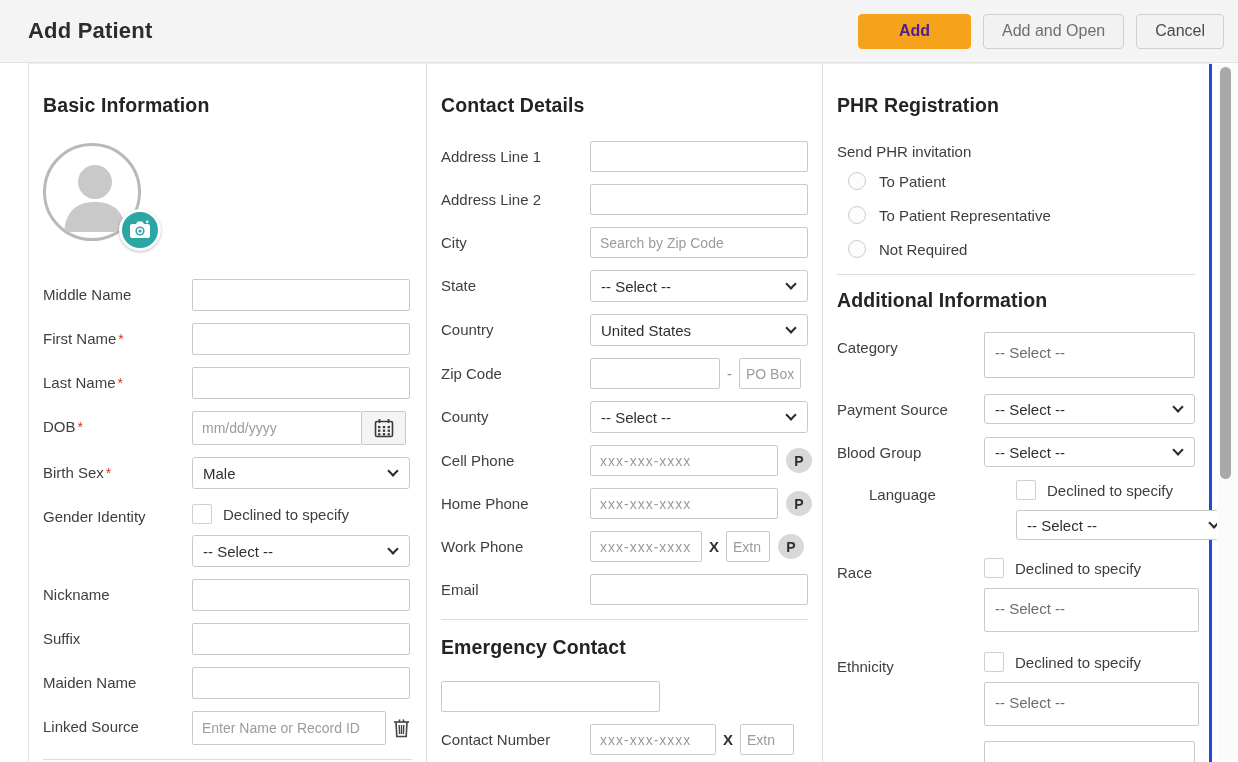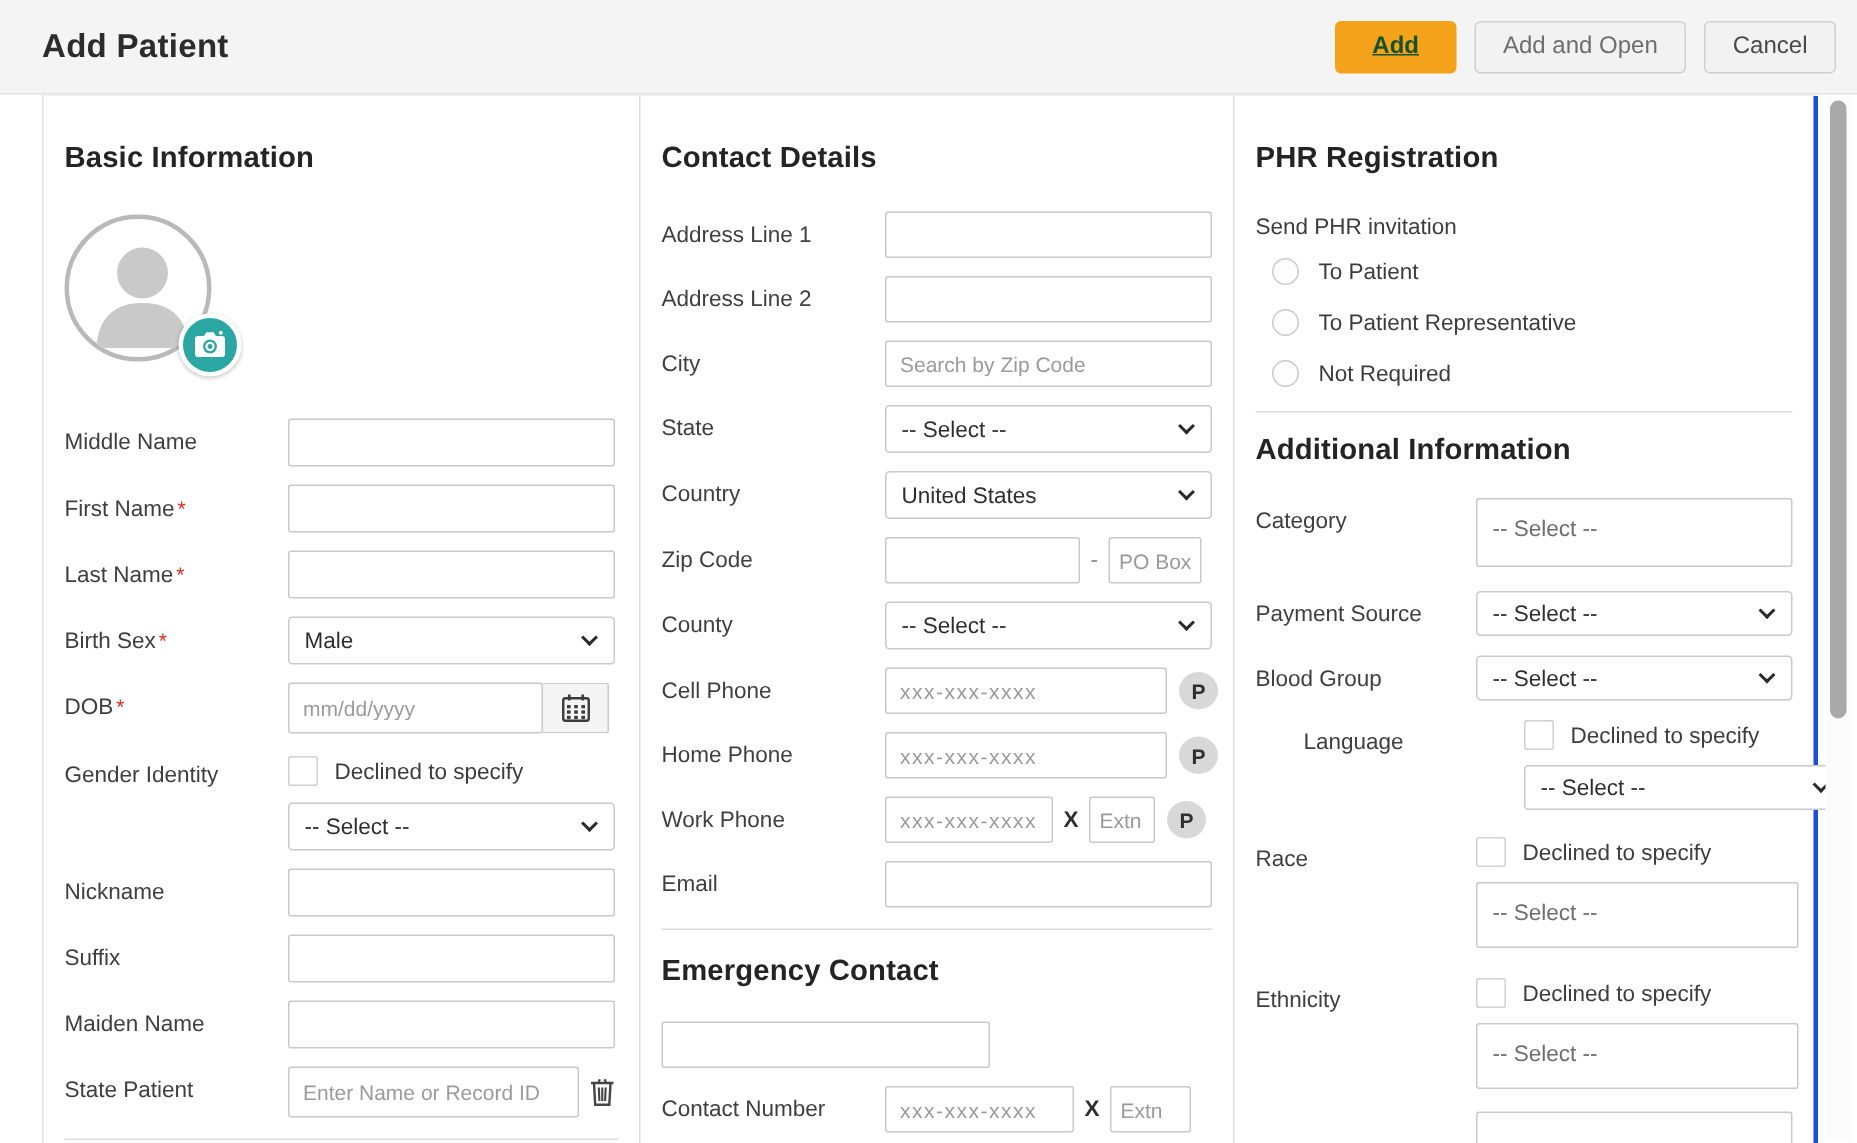--- a/index.html
+++ b/index.html
@@ -20,21 +20,21 @@
     padding:0 14px 0 28px;
   }
   .page-title{font-size:22px;font-weight:600;color:#2c2c2c;margin:0;letter-spacing:.2px;text-align:right;}
   .header-actions{display:flex;gap:12px;align-items:center;}
   .btn{
     height:35px;padding:0 18px;font-size:16px;border-radius:4px;cursor:pointer;
     font-family:"Liberation Sans",sans-serif;
   }
   .btn-primary{
     background:var(--accent,#F5A31A);border:1px solid var(--accent,#F5A31A);
-    color:#14532d;font-weight:600;padding:0 24px;text-decoration:underline;
+    color:#4c1d95;font-weight:600;padding:0 40px;
   }
   .btn-plain{background:#f2f2f2;border:1px solid #cfcfcf;color:#6e6e6e;}
   .btn-cancel{color:#4a4a4a;}
   
   .content{
     display:flex;margin-left:28px;width:1184px;height:699px;
     border-top:1px solid #ececec;background:#fff;
   }
   .col{padding:14px 14px 0 14px;}
   .col1{width:399px;border-left:1px solid #e2e2e2;border-right:1px solid #ddd;}
@@ -152,28 +152,20 @@
     </div>
 
     <div class="row">
       <label class="lbl"><span>First Name</span><span class="req">*</span></label>
       <input class="inp w218" type="text" style="">
     </div>
 
     <div class="row">
       <label class="lbl"><span>Last Name</span><span class="req">*</span></label>
       <input class="inp w218" type="text" style="">
-    </div>
-
-    <div class="row">
-      <label class="lbl"><span>Birth Sex</span><span class="req">*</span></label>
-      <div class="select w218">
-        <span class="select-val">Male</span>
-        <span class="chev"></span>
-      </div>
     </div>
 
     <div class="row">
       <label class="lbl"><span>DOB</span><span class="req">*</span></label>
       <span class="grp">
         <input class="inp" style="width: 170px; height: 34px;" type="text" placeholder="mm/dd/yyyy">
         <button class="cal-btn">
           <svg width="20" height="20" viewBox="0 0 20 20">
             <rect x="1.5" y="3.5" width="17" height="15" rx="1.5" fill="none" stroke="#3a3a3a" stroke-width="1.6"></rect>
             <line x1="5.5" y1="1" x2="5.5" y2="5" stroke="#3a3a3a" stroke-width="1.8"></line>
@@ -185,20 +177,28 @@
               <rect x="8.8" y="11.6" width="2.4" height="2.2" fill="#3a3a3a"></rect>
               <rect x="13.6" y="11.6" width="2.4" height="2.2" fill="#3a3a3a"></rect>
             <rect x="4" y="15.2" width="2.4" height="2.2" fill="#3a3a3a"></rect>
               <rect x="8.8" y="15.2" width="2.4" height="2.2" fill="#3a3a3a"></rect>
               <rect x="13.6" y="15.2" width="2.4" height="2.2" fill="#3a3a3a"></rect>
           </svg>
         </button>
       </span>
     </div>
 
+    <div class="row">
+      <label class="lbl"><span>Birth Sex</span><span class="req">*</span></label>
+      <div class="select w218">
+        <span class="select-val">Male</span>
+        <span class="chev"></span>
+      </div>
+    </div>
+
     <div class="row gender-block">
       <label class="lbl">Gender Identity</label>
       <div class="stack">
         <div class="chkrow">
           <span class="chk"></span>
           <span class="chklbl">Declined to specify</span>
         </div>
         <div class="select w218">
           <span class="select-val">-- Select --</span>
           <span class="chev"></span>
@@ -215,21 +215,21 @@
       <label class="lbl">Suffix</label>
       <input class="inp w218" type="text" style="">
     </div>
 
     <div class="row">
       <label class="lbl">Maiden Name</label>
       <input class="inp w218" type="text" style="">
     </div>
 
     <div class="row">
-      <label class="lbl">State Patient</label>
+      <label class="lbl">Linked Source</label>
       <span class="grp">
         <input class="inp" style="width: 194px; height: 34px;" type="text" placeholder="Enter Name or Record ID">
         <button class="icon-btn">
           <svg width="17" height="20" viewBox="0 0 17 20">
             <line x1="1" y1="4" x2="16" y2="4" stroke="#444" stroke-width="1.6"></line>
             <line x1="6" y1="4" x2="6.8" y2="1.5" stroke="#444" stroke-width="1.6"></line>
             <line x1="11" y1="4" x2="10.2" y2="1.5" stroke="#444" stroke-width="1.6"></line>
             <path d="M3 4 L3.8 18.5 H13.2 L14 4" fill="none" stroke="#444" stroke-width="1.6"></path>
             <line x1="6.2" y1="7" x2="6.6" y2="16" stroke="#444" stroke-width="1.4"></line>
             <line x1="8.5" y1="7" x2="8.5" y2="16" stroke="#444" stroke-width="1.4"></line>

